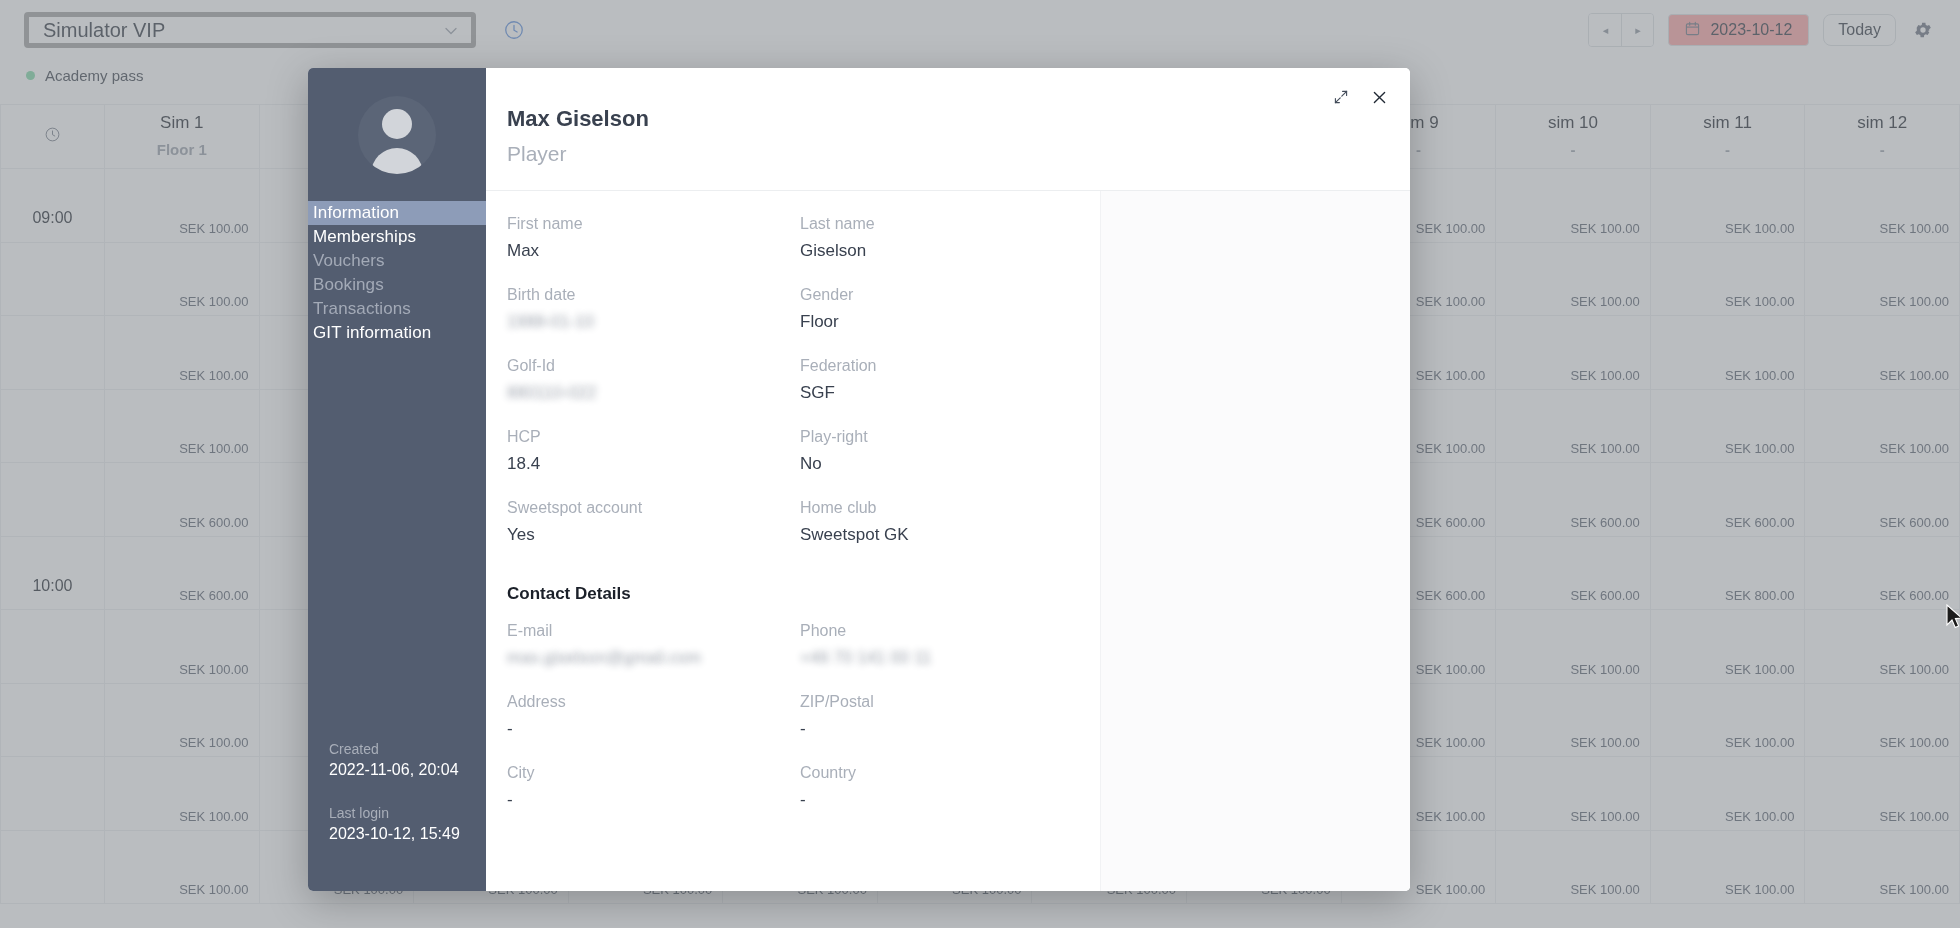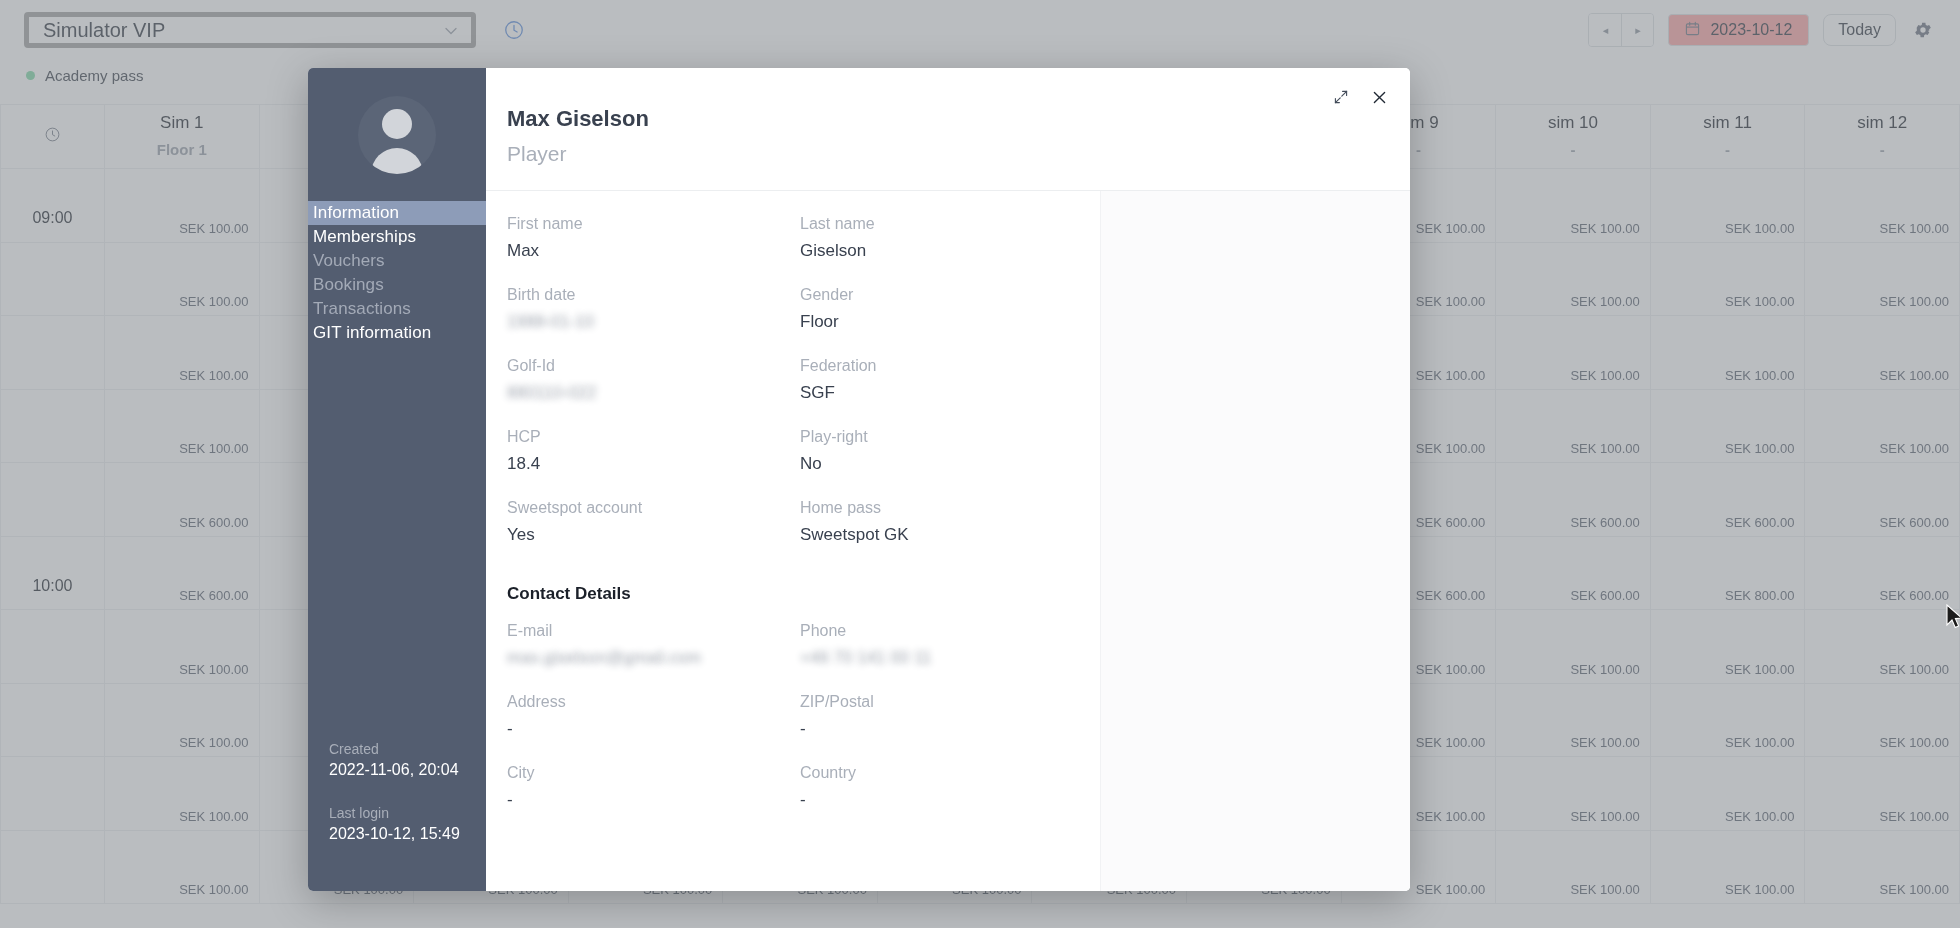--- a/index.html
+++ b/index.html
@@ -764,21 +764,21 @@
               </div>
               <div class="field">
                 <div class="flabel">Play-right</div>
                 <div class="fvalue">No</div>
               </div>
               <div class="field">
                 <div class="flabel">Sweetspot account</div>
                 <div class="fvalue">Yes</div>
               </div>
               <div class="field">
-                <div class="flabel">Home pass</div>
+                <div class="flabel">Home club</div>
                 <div class="fvalue">Sweetspot GK</div>
               </div>
             </div>
           <div class="sec-title">Contact Details</div>
           <div class="fields" id="contact-fields">
               <div class="field">
                 <div class="flabel">E-mail</div>
                 <div class="fvalue redact">max.giselson@gmail.com</div>
               </div>
               <div class="field">

